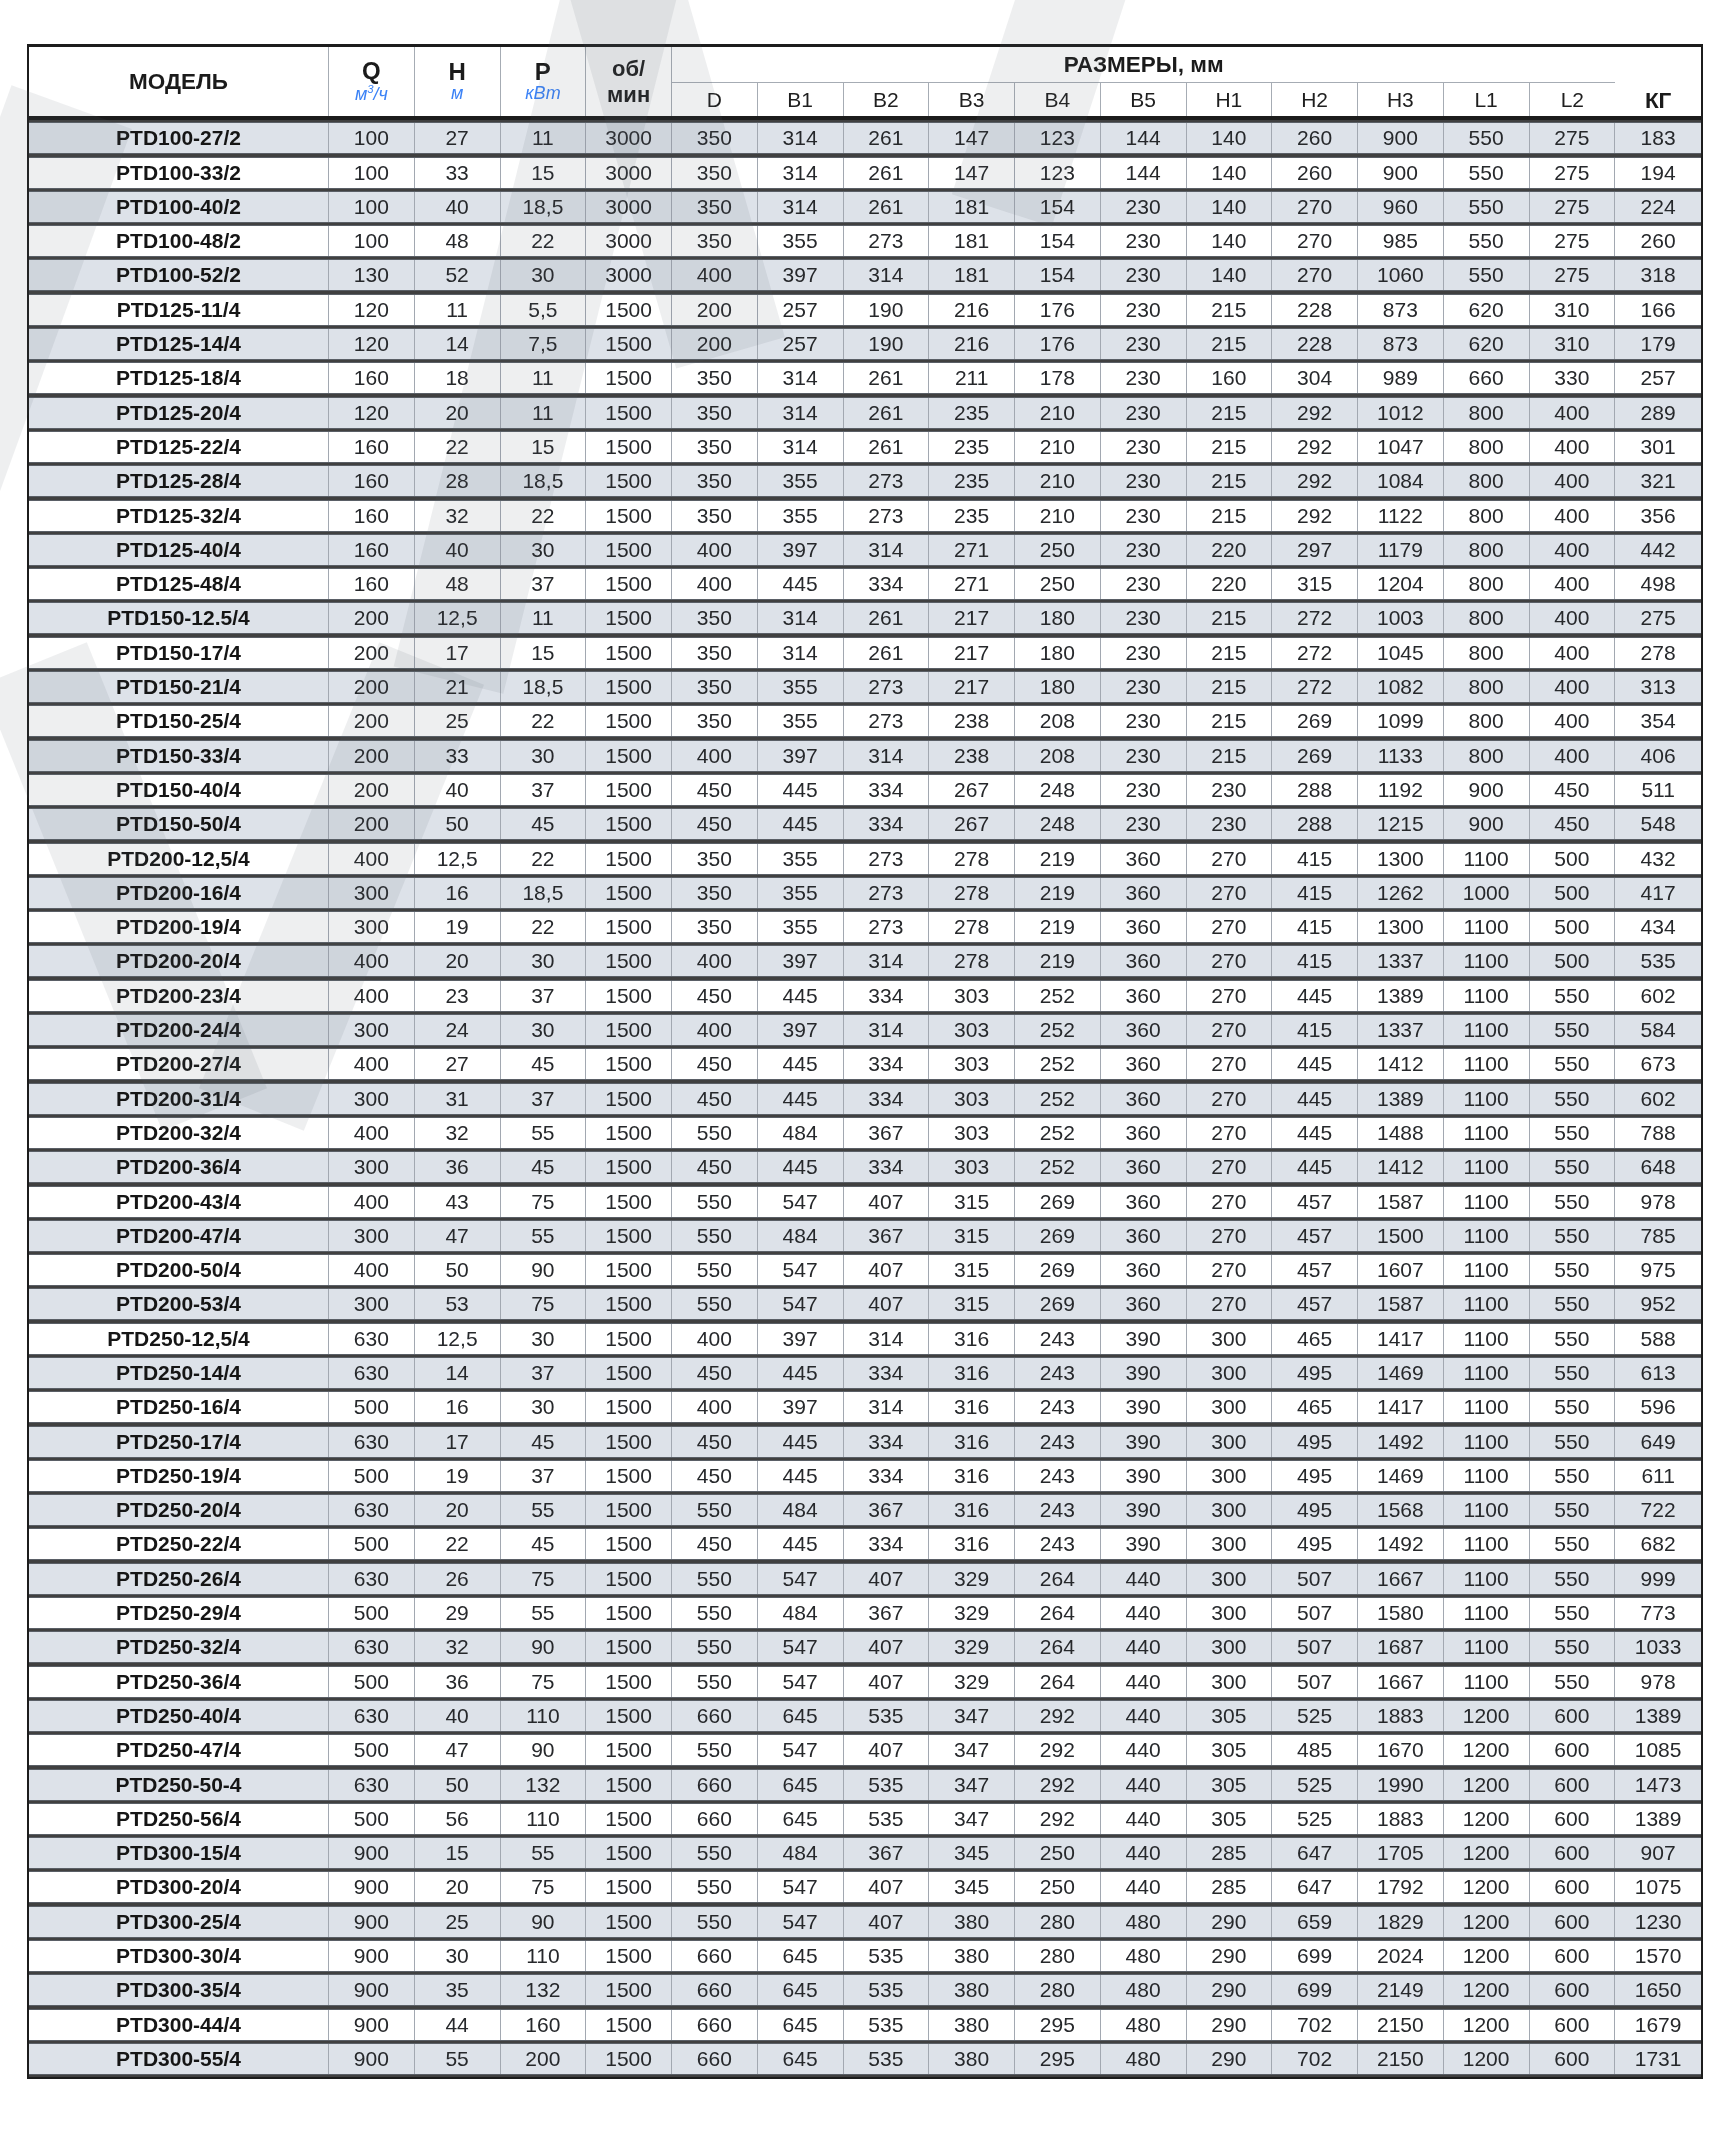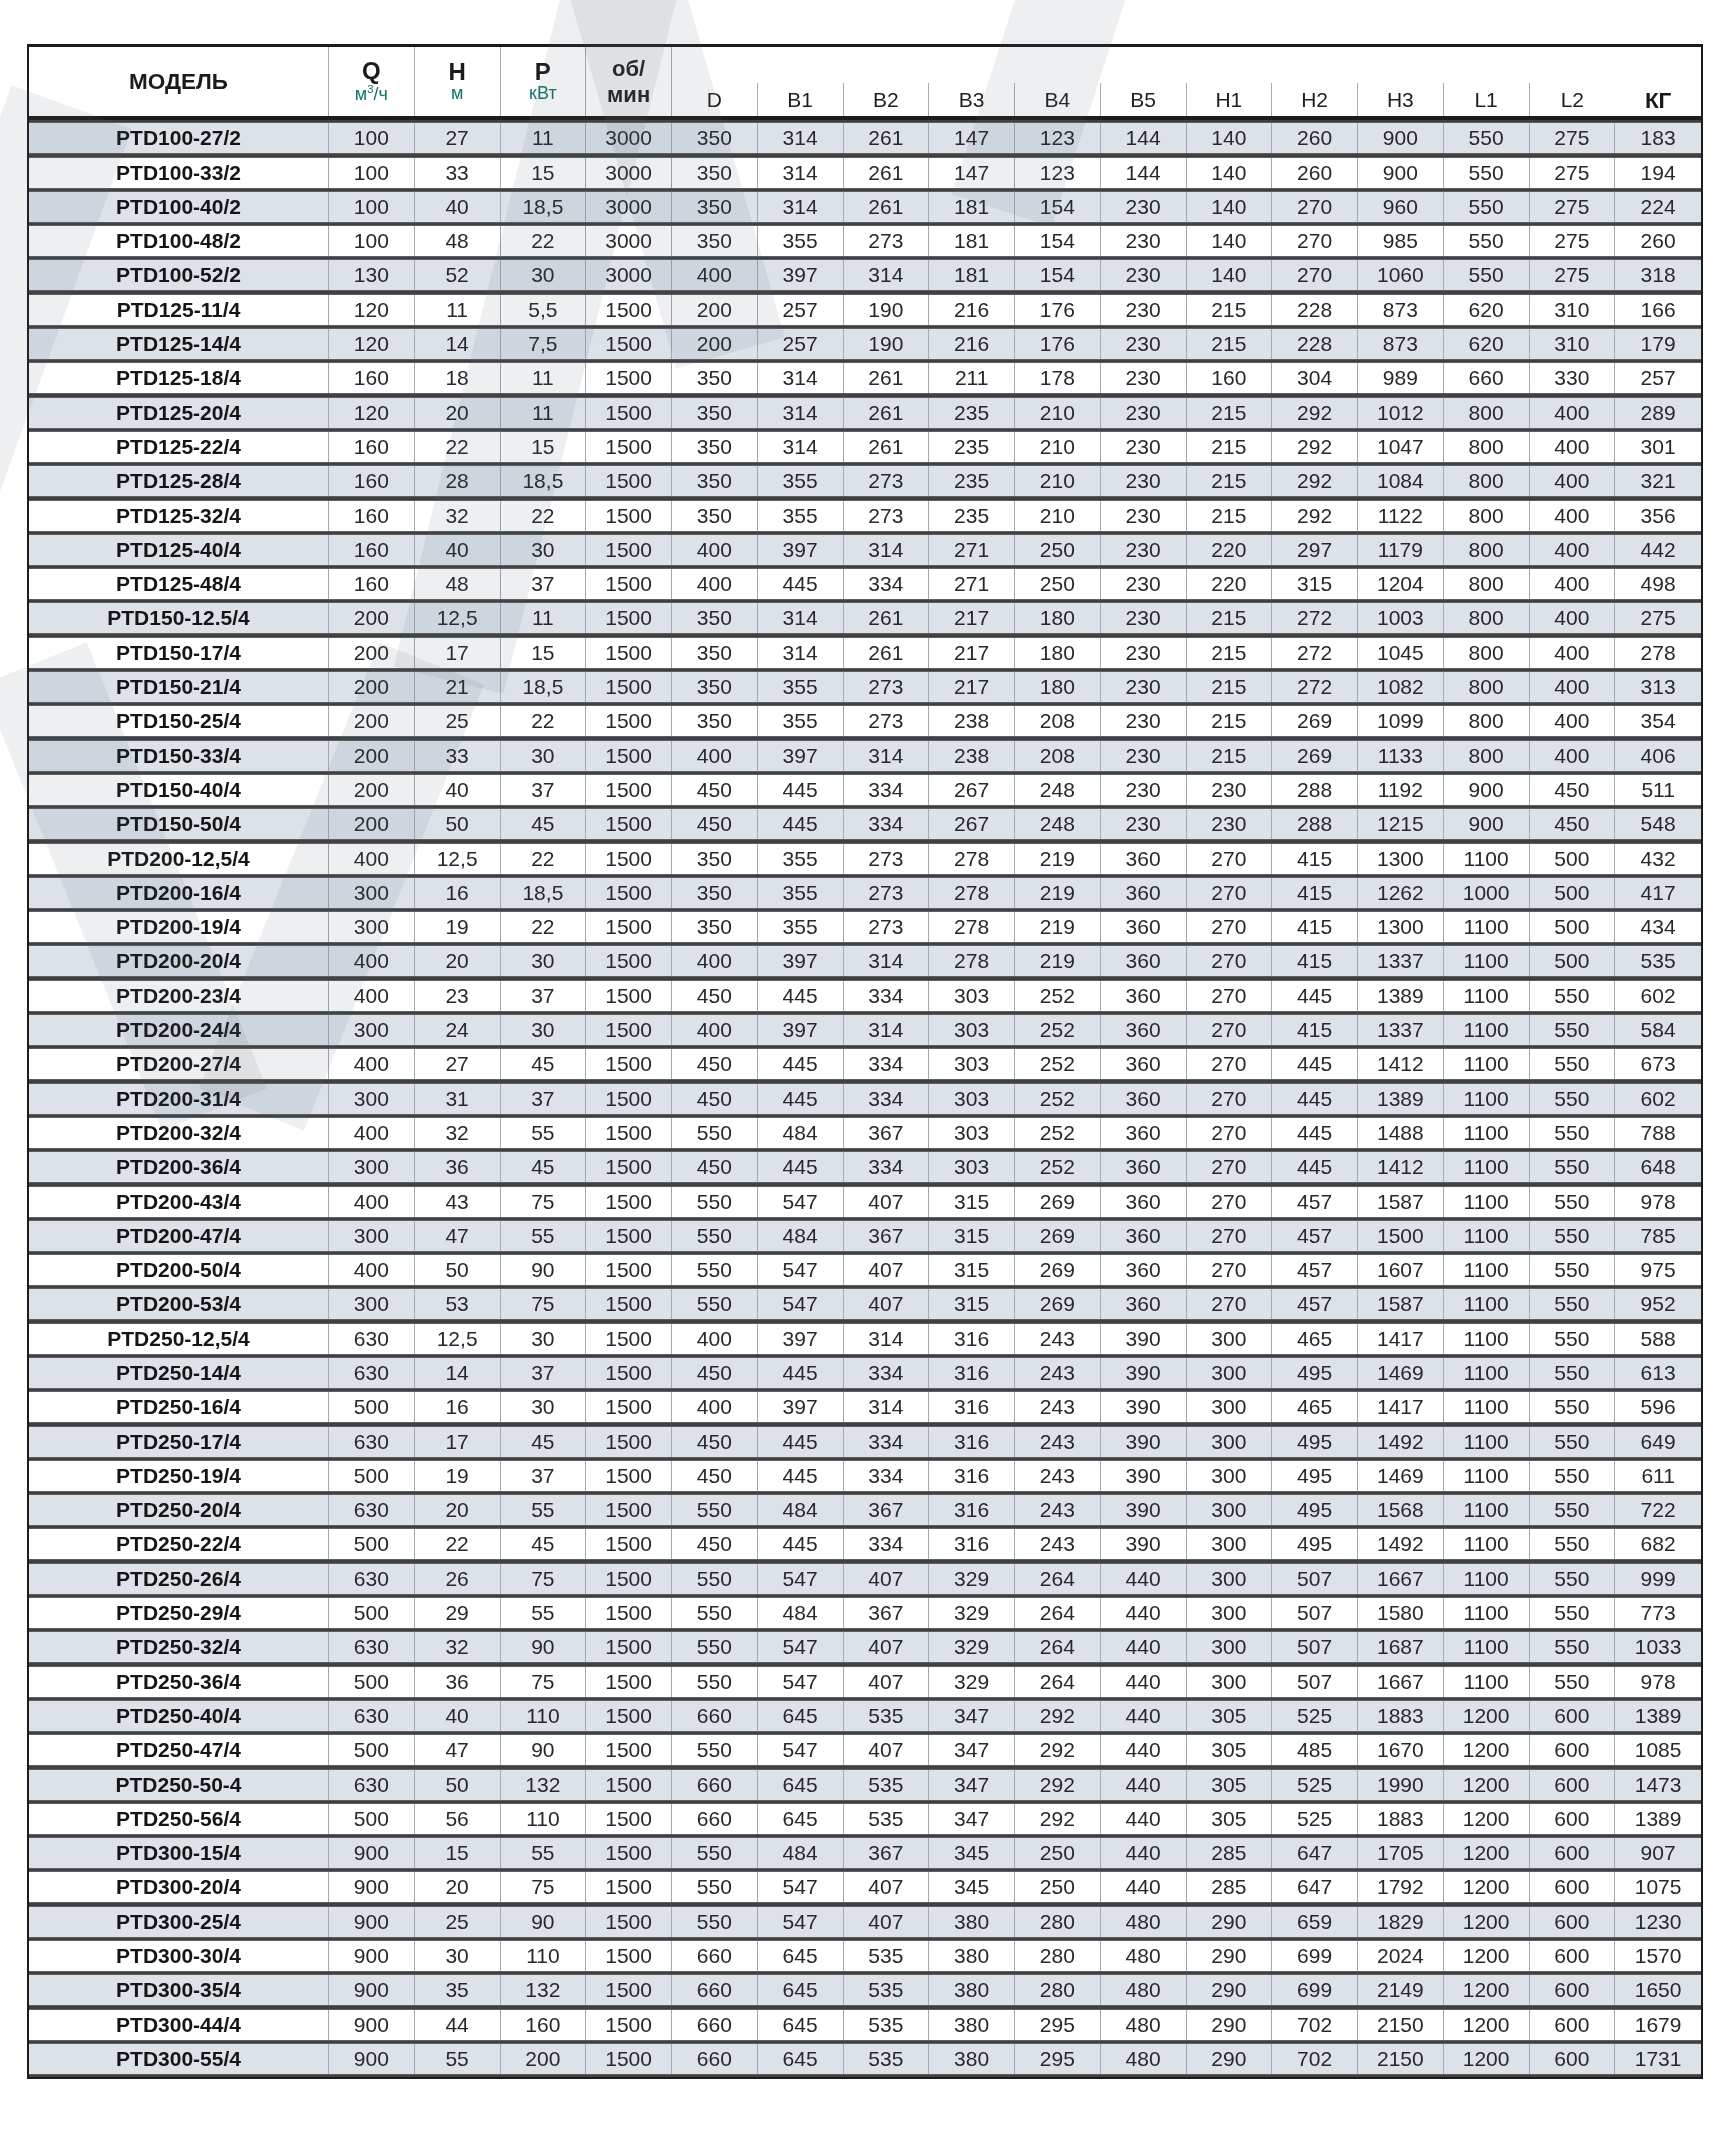--- a/index.html
+++ b/index.html
@@ -34,21 +34,21 @@
   .h-cell:last-child, .no-right { border-right:none; }
   .h-model  { grid-column:1; grid-row:1/3; font-weight:bold; font-size:22.5px; }
   .h-q      { grid-column:2; grid-row:1/3; }
   .h-h      { grid-column:3; grid-row:1/3; }
   .h-p      { grid-column:4; grid-row:1/3; }
   .h-rpm    { grid-column:5; grid-row:1/3; font-weight:bold; font-size:22px; line-height:1.15; }
   .h-sizes  { grid-column:6/17; grid-row:1; font-weight:bold; font-size:22.5px;
               border-bottom:1.5px solid #a6acb4; border-right:none; }
   .h-kg     { grid-column:17; grid-row:1/3; font-weight:bold; font-size:22.5px; border-right:none;margin-top:39px; }
   .h-letter { font-weight:bold; font-size:24px; line-height:1.05; }
-  .h-unit   { font-weight:normal; font-size:18px; line-height:1.1; color:#0f766e; }
+  .h-unit   { font-weight:normal; font-size:18px; line-height:1.1; color:#3b82f6;font-style:italic; }
   .h-unit sup { font-size:11.3px; }
   .h-sub    { grid-row:2; display:flex; align-items:center; justify-content:center;
               font-size:21px; color:#1f1f1f; border-right:1.5px solid #a6acb4; }
   .h-sub:nth-last-child(1) { border-right:none; }
 
   
   .tbody { padding:2.3px 0; display:flex; flex-direction:column; gap:2.3px; background:#404040; }
   .row { height:32px; border-top:1.5px solid #5a5f66; border-bottom:1.5px solid #5a5f66; }
   .row-gray  { background:#dde2e9; }
   .row-white { background:#ffffff; }
@@ -85,20 +85,23 @@
         <span class="h-unit">м</span>
       </div>
       <div class="h-cell h-p">
         <span class="h-letter">Р</span>
         <span class="h-unit">кВт</span>
       </div>
       <div class="h-cell h-rpm">
         <span>об/</span>
         <span>мин</span>
       </div>
+      <div class="h-cell h-sizes">
+        <span>РАЗМЕРЫ, мм</span>
+      </div>
       <div class="h-cell h-kg">
         <span>КГ</span>
       </div>
 
     <div class="h-sub" style="grid-column: 6;">D</div>
         <div class="h-sub" style="grid-column: 7;">B1</div>
         <div class="h-sub" style="grid-column: 8;">B2</div>
         <div class="h-sub" style="grid-column: 9;">B3</div>
         <div class="h-sub" style="grid-column: 10; text-align: center;">B4</div>
         <div class="h-sub" style="grid-column: 11;">B5</div>

